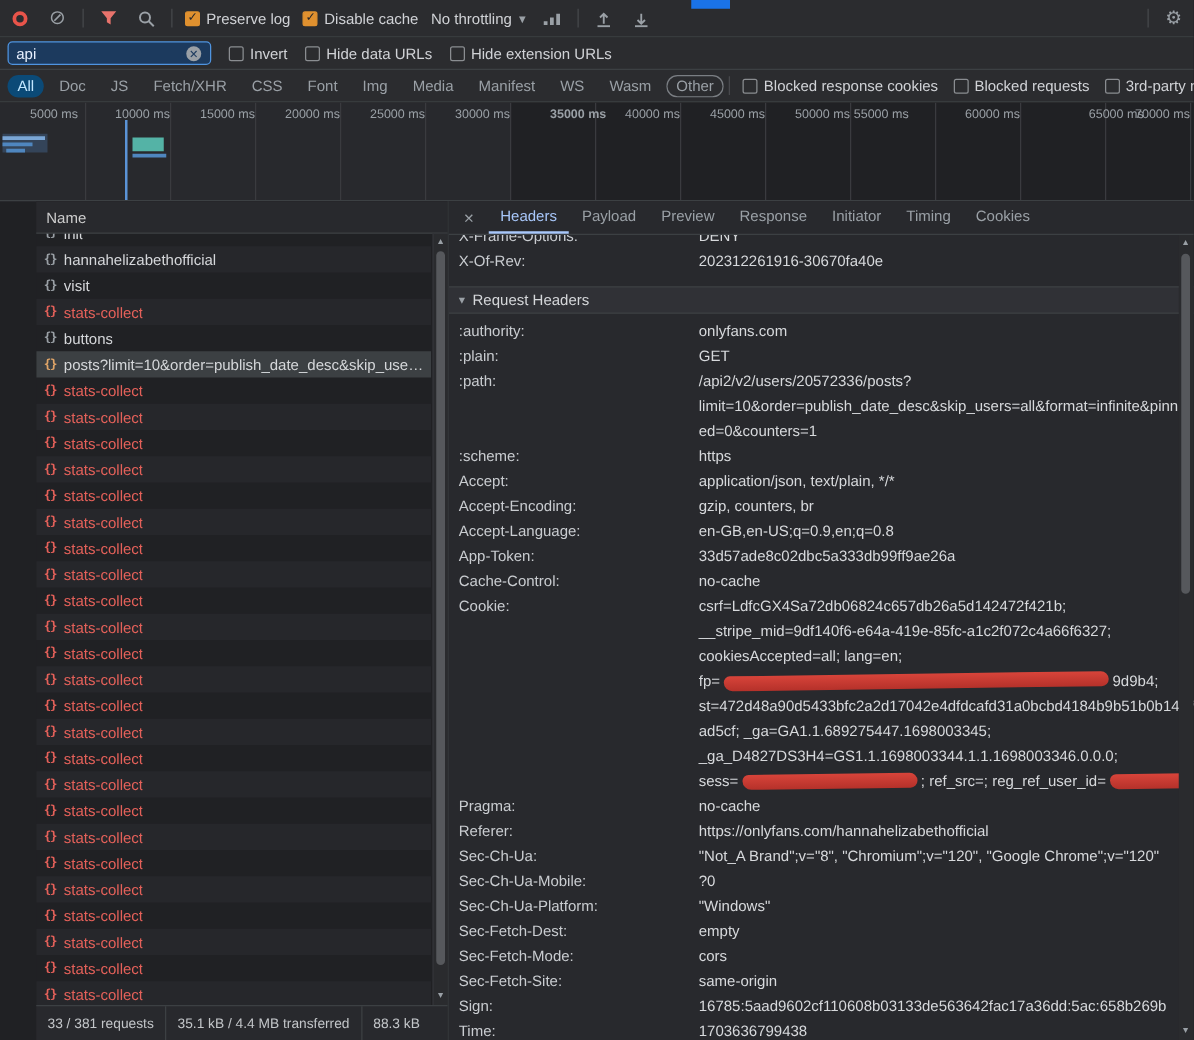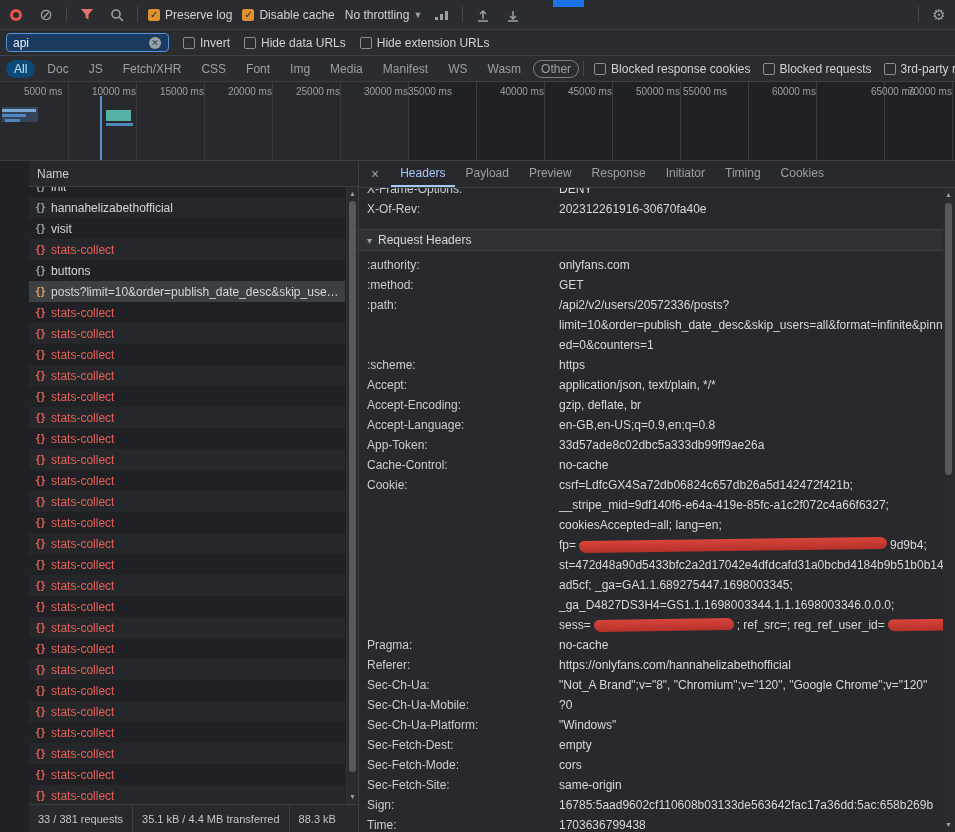--- a/index.html
+++ b/index.html
@@ -221,21 +221,21 @@
       <div class="tl-label" style="left: 92px;">10000 ms</div>
       <div class="tl-grid" style="left: 204px;"></div>
       <div class="tl-label" style="left: 160px;">15000 ms</div>
       <div class="tl-grid" style="left: 272px;"></div>
       <div class="tl-label" style="left: 228px;">20000 ms</div>
       <div class="tl-grid" style="left: 340px;"></div>
       <div class="tl-label" style="left: 296px;">25000 ms</div>
       <div class="tl-grid" style="left: 408px;"></div>
       <div class="tl-label" style="left: 364px;">30000 ms</div>
       <div class="tl-grid" style="left: 476px;"></div>
-      <div class="tl-label" style="left: 408px;">35000 ms</div>
+      <div class="tl-label" style="left: 440px; font-weight: bold;">35000 ms</div>
       <div class="tl-grid" style="left: 544px;"></div>
       <div class="tl-label" style="left: 500px;">40000 ms</div>
       <div class="tl-grid" style="left: 612px;"></div>
       <div class="tl-label" style="left: 568px;">45000 ms</div>
       <div class="tl-grid" style="left: 680px;"></div>
       <div class="tl-label" style="left: 636px;">50000 ms</div>
       <div class="tl-grid" style="left: 748px;"></div>
       <div class="tl-label" style="left: 683px;">55000 ms</div>
       <div class="tl-grid" style="left: 816px;"></div>
       <div class="tl-label" style="left: 772px;">60000 ms</div>
@@ -420,21 +420,21 @@
           <span>Request Headers</span>
         </div>
         <div id="detail-rows" style="padding-top:4px">
             <div class="kv-row">
               <div class="kv-name">:authority:</div>
               <div class="kv-val">
                 <div class="val-line">onlyfans.com</div>
               </div>
             </div>
             <div class="kv-row">
-              <div class="kv-name">:method:</div>
+              <div class="kv-name">:plain:</div>
               <div class="kv-val">
                 <div class="val-line">GET</div>
               </div>
             </div>
             <div class="kv-row">
               <div class="kv-name">:path:</div>
               <div class="kv-val">
                 <div class="val-line">/api2/v2/users/20572336/posts?</div>
                 <div class="val-line">limit=10&amp;order=publish_date_desc&amp;skip_users=all&amp;format=infinite&amp;pinn</div>
                 <div class="val-line">ed=0&amp;counters=1</div>
@@ -448,21 +448,21 @@
             </div>
             <div class="kv-row">
               <div class="kv-name">Accept:</div>
               <div class="kv-val">
                 <div class="val-line">application/json, text/plain, */*</div>
               </div>
             </div>
             <div class="kv-row">
               <div class="kv-name">Accept-Encoding:</div>
               <div class="kv-val">
-                <div class="val-line">gzip, deflate, br</div>
+                <div class="val-line">gzip, counters, br</div>
               </div>
             </div>
             <div class="kv-row">
               <div class="kv-name">Accept-Language:</div>
               <div class="kv-val">
                 <div class="val-line">en-GB,en-US;q=0.9,en;q=0.8</div>
               </div>
             </div>
             <div class="kv-row">
               <div class="kv-name">App-Token:</div>

